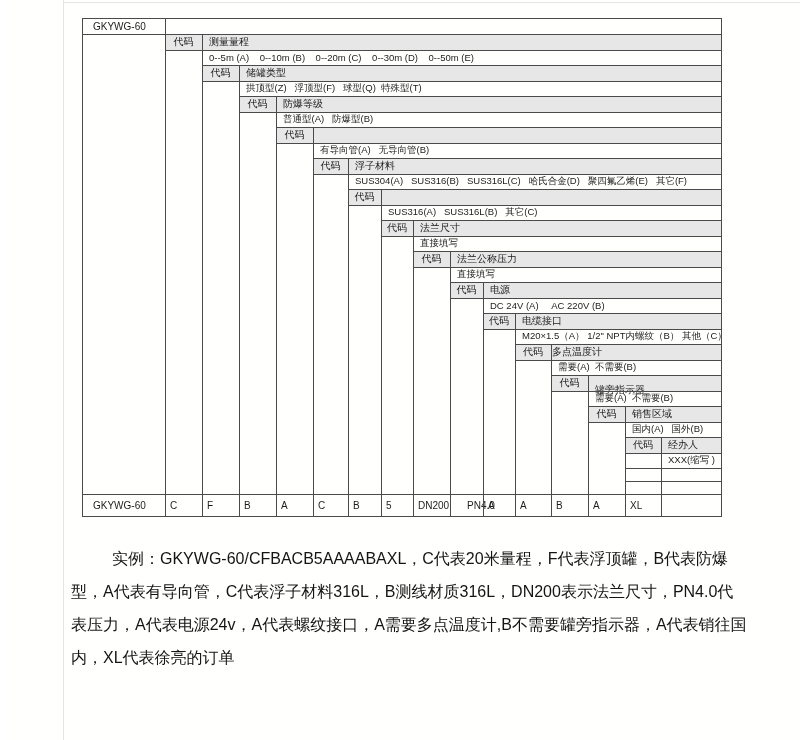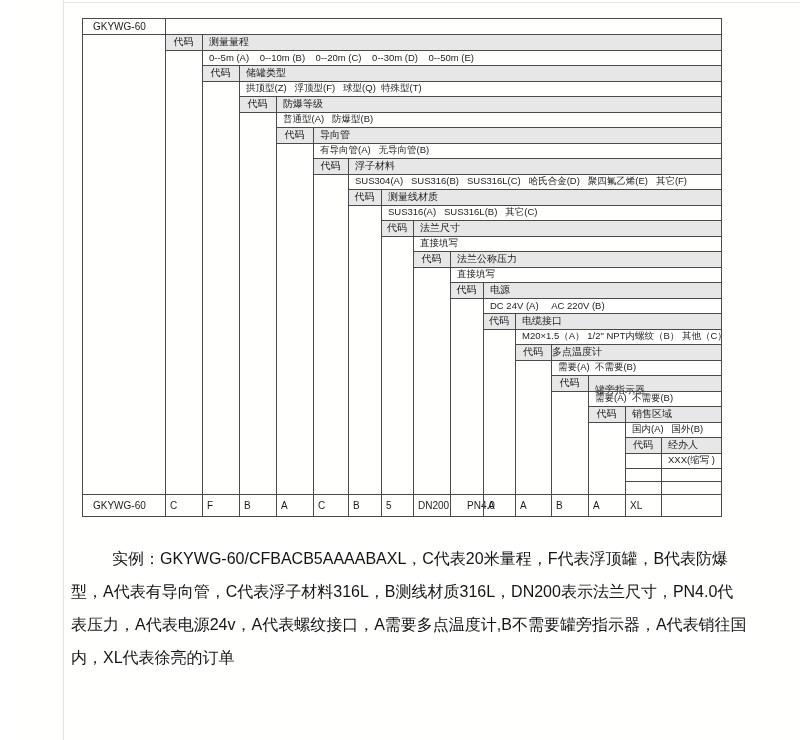--- a/index.html
+++ b/index.html
@@ -52,27 +52,25 @@
       <div class="cell-text" style="left: 157px; top: 34px; width: 37px; height: 16px; color: rgb(28, 28, 28); justify-content: center;">代码</div>
       <div class="cell-text" style="left: 194px; top: 34px; width: 519px; height: 16px; color: rgb(28, 28, 28); padding-left: 7px;">测量量程</div>
       <div class="cell-text opts" style="left: 194px; top: 50px; width: 519px; height: 15px; color: rgb(28, 28, 28); padding-left: 7px;">0--5m (A)    0--10m (B)    0--20m (C)    0--30m (D)    0--50m (E)</div>
       <div class="cell-text" style="left: 194px; top: 65px; width: 37px; height: 16px; color: rgb(28, 28, 28); justify-content: center;">代码</div>
       <div class="cell-text" style="left: 231px; top: 65px; width: 482px; height: 16px; color: rgb(28, 28, 28); padding-left: 7px;">储罐类型</div>
       <div class="cell-text opts" style="left: 231px; top: 81px; width: 482px; height: 15px; color: rgb(28, 28, 28); padding-left: 7px;">拱顶型(Z)   浮顶型(F)   球型(Q)  特殊型(T)</div>
       <div class="cell-text" style="left: 231px; top: 96px; width: 37px; height: 16px; color: rgb(28, 28, 28); justify-content: center;">代码</div>
       <div class="cell-text" style="left: 268px; top: 96px; width: 445px; height: 16px; color: rgb(28, 28, 28); padding-left: 7px;">防爆等级</div>
       <div class="cell-text opts" style="left: 268px; top: 112px; width: 445px; height: 15px; color: rgb(28, 28, 28); padding-left: 7px;">普通型(A)   防爆型(B)</div>
       <div class="cell-text" style="left: 268px; top: 127px; width: 37px; height: 16px; color: rgb(28, 28, 28); justify-content: center;">代码</div>
-      <div class="cell-text" style="left: 305px; top: 127px; width: 408px; height: 16px; color: rgb(28, 28, 28); padding-left: 7px;">导向管</div>
       <div class="cell-text opts" style="left: 305px; top: 143px; width: 408px; height: 15px; color: rgb(28, 28, 28); padding-left: 7px;">有导向管(A)   无导向管(B)</div>
       <div class="cell-text" style="left: 305px; top: 158px; width: 35px; height: 16px; color: rgb(28, 28, 28); justify-content: center;">代码</div>
       <div class="cell-text" style="left: 340px; top: 158px; width: 373px; height: 16px; color: rgb(28, 28, 28); padding-left: 7px;">浮子材料</div>
       <div class="cell-text opts" style="left: 340px; top: 174px; width: 373px; height: 15px; color: rgb(28, 28, 28); padding-left: 7px;">SUS304(A)   SUS316(B)   SUS316L(C)   哈氏合金(D)   聚四氟乙烯(E)   其它(F)</div>
       <div class="cell-text" style="left: 340px; top: 189px; width: 33px; height: 16px; color: rgb(28, 28, 28); justify-content: center;">代码</div>
-      <div class="cell-text" style="left: 373px; top: 189px; width: 340px; height: 16px; color: rgb(28, 28, 28); padding-left: 7px;">测量线材质</div>
       <div class="cell-text opts" style="left: 373px; top: 205px; width: 340px; height: 15px; color: rgb(28, 28, 28); padding-left: 7px;">SUS316(A)   SUS316L(B)   其它(C)</div>
       <div class="cell-text" style="left: 373px; top: 220px; width: 32px; height: 16px; color: rgb(28, 28, 28); justify-content: center;">代码</div>
       <div class="cell-text" style="left: 405px; top: 220px; width: 308px; height: 16px; color: rgb(28, 28, 28); padding-left: 7px;">法兰尺寸</div>
       <div class="cell-text opts" style="left: 405px; top: 236px; width: 308px; height: 15px; color: rgb(28, 28, 28); padding-left: 7px;">直接填写</div>
       <div class="cell-text" style="left: 405px; top: 251px; width: 37px; height: 16px; color: rgb(28, 28, 28); justify-content: center;">代码</div>
       <div class="cell-text" style="left: 442px; top: 251px; width: 271px; height: 16px; color: rgb(28, 28, 28); padding-left: 7px;">法兰公称压力</div>
       <div class="cell-text opts" style="left: 442px; top: 267px; width: 271px; height: 15px; color: rgb(28, 28, 28); padding-left: 7px;">直接填写</div>
       <div class="cell-text" style="left: 442px; top: 282px; width: 33px; height: 16px; color: rgb(28, 28, 28); justify-content: center;">代码</div>
       <div class="cell-text" style="left: 475px; top: 282px; width: 238px; height: 16px; color: rgb(28, 28, 28); padding-left: 7px;">电源</div>
       <div class="cell-text opts" style="left: 475px; top: 298px; width: 238px; height: 15px; color: rgb(28, 28, 28); padding-left: 7px;">DC 24V (A)     AC 220V (B)</div>

